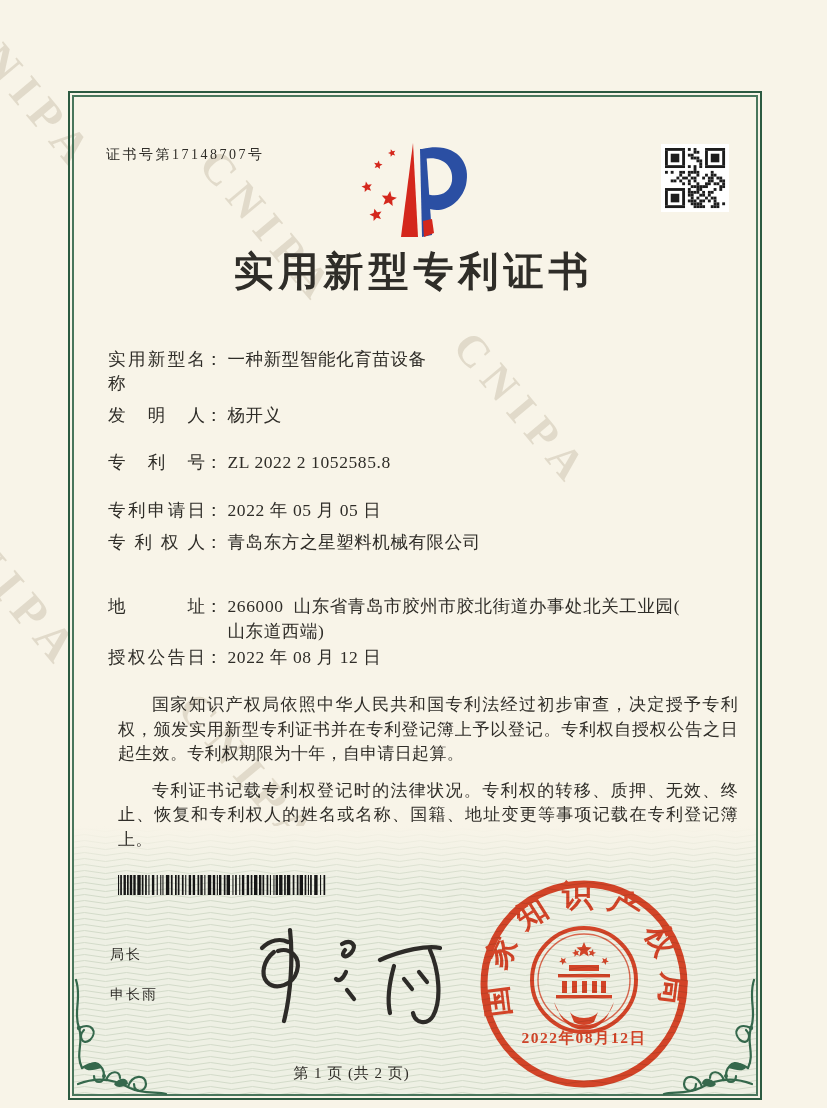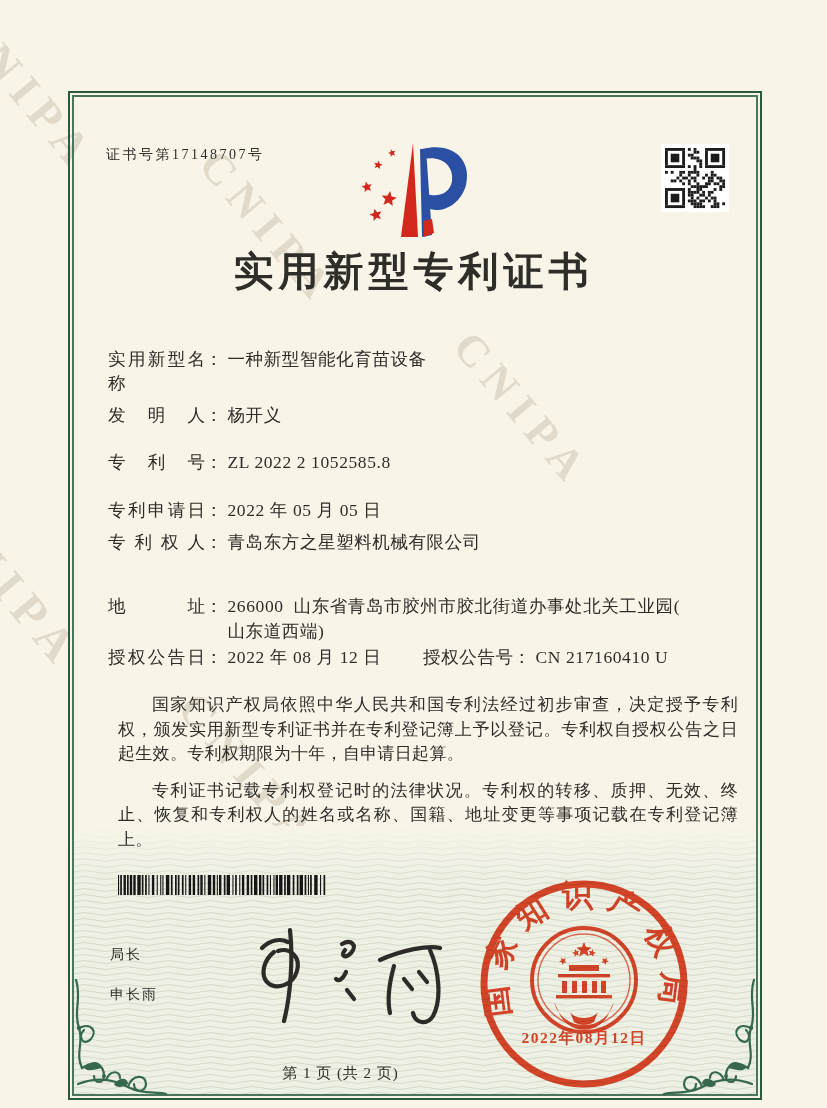--- a/index.html
+++ b/index.html
@@ -61,21 +61,21 @@
   }
   .grant2{position:absolute;left:315px;top:0;}
   .paras{
     position:absolute;left:106px;top:681px;width:644px;
     font-size:17px;line-height:24.5px;letter-spacing:0.3px;
     text-align:justify;z-index:3;
   }
   .paras p{margin:12px;text-indent:2em;}
   .signatory{position:absolute;left:110px;z-index:3;font-size:14px;letter-spacing:2px;}
   .footer{
-    position:absolute;left:0;top:1064px;width:681px;text-align:center;
+    position:absolute;left:11px;top:1064px;width:681px;text-align:center;
     font-size:15px;letter-spacing:1px;z-index:3;
   }
   .seal{position:absolute;left:476px;top:876px;z-index:5;opacity:0.93;mix-blend-mode:multiply;}
   .sig{position:absolute;left:246px;top:916px;z-index:4;}
   .barcode{position:absolute;left:118px;top:875px;z-index:3;}
   .qr{position:absolute;left:661px;top:144px;z-index:3;}
   .logo{position:absolute;left:350px;top:141px;z-index:3;}
   .orn{position:absolute;z-index:2;}
 </style>
 </head>
@@ -298,21 +298,20 @@
 </div>
 <div class="row" style="top:530px">
   <span class="label">专利权人</span><span class="colon">：</span><span class="value">青岛东方之星塑料机械有限公司</span>
 </div>
 <div class="row" style="top:594px">
   <span class="label">地址</span><span class="colon">：</span><span class="value">266000  山东省青岛市胶州市胶北街道办事处北关工业园(
 山东道西端)</span>
 </div>
 <div class="row" style="top:645px">
   <span class="label">授权公告日</span><span class="colon">：</span><span class="value">2022 年 08 月 12 日</span>
-  <span class="grant2"><span class="label2">授权公告号</span><span class="colon">：</span><span class="value">CN 217160410 U</span></span>
 </div>
 
 <div class="paras">
   <p>国家知识产权局依照中华人民共和国专利法经过初步审查，决定授予专利权，颁发实用新型专利证书并在专利登记簿上予以登记。专利权自授权公告之日起生效。专利权期限为十年，自申请日起算。</p>
   <p>专利证书记载专利权登记时的法律状况。专利权的转移、质押、无效、终止、恢复和专利权人的姓名或名称、国籍、地址变更等事项记载在专利登记簿上。</p>
 </div>
 
 <svg class="barcode" width="212" height="21">
   <g id="barcode-bars" fill="#161616">
       <rect x="0.0" y="0" width="1.1" height="20"></rect>

